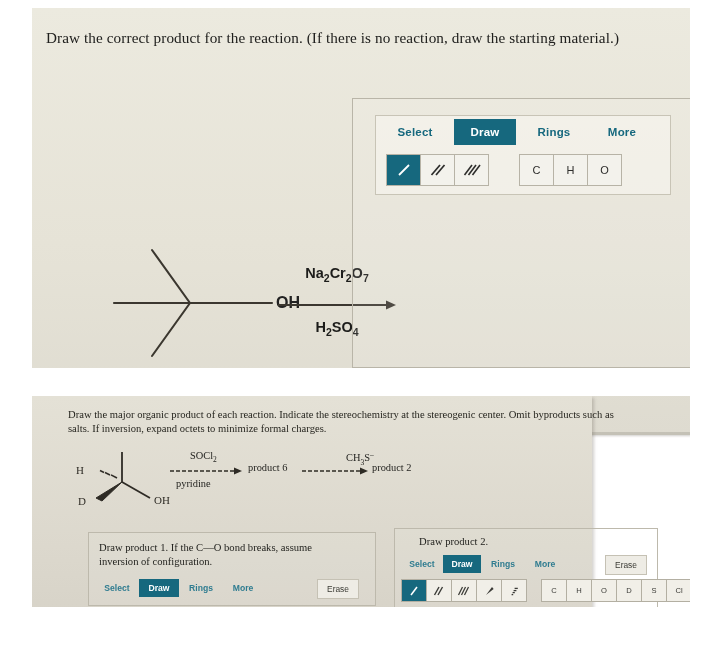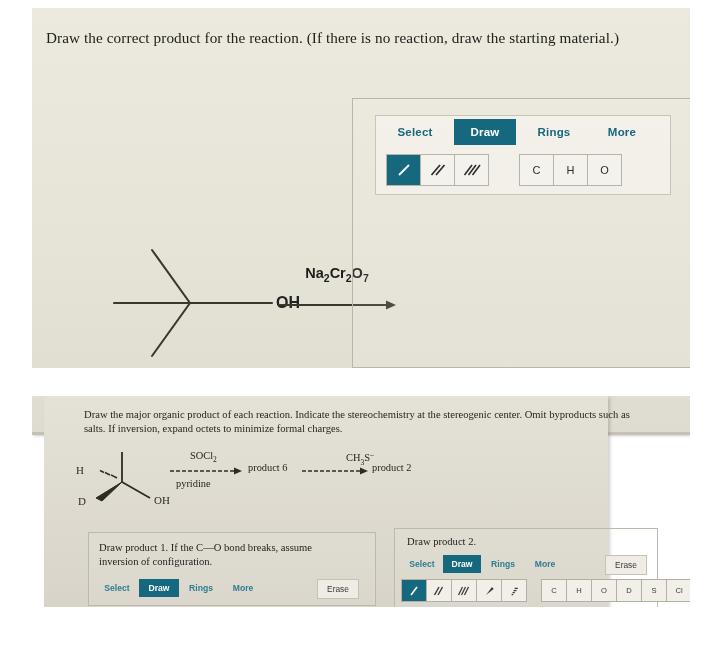--- a/index.html
+++ b/index.html
@@ -71,21 +71,21 @@
     width:33px;height:30px;border-right:1px solid #b7b3a6;
     display:flex;align-items:center;justify-content:center;
     font-family:"Liberation Sans", sans-serif;font-size:11px;color:#2d2d2b;
     background:#f3f2ec;
   }
   .bbtn:last-child{border-right:none;}
   .bbtn.active{background:#16687e;color:#fff;}
 
   
   #panel-bottom{
-    position:absolute;left:44px;top:396px;width:564px;height:250px;
+    position:absolute;left:28px;top:396px;width:564px;height:250px;
     background:#ddd9ce;
     background-image:linear-gradient(180deg,#e4e1d6 0%,#dcd8cd 60%,#d5d1c6 100%);
     box-shadow:2px 2px 3px rgba(120,115,105,.35);
   }
   .b-instr{
     position:absolute;left:40px;top:12px;width:580px;
     font-size:10.6px;line-height:1.35;color:#26251f;
   }
   
   #struct-bot{position:absolute;left:62px;top:452px;width:180px;height:62px;}
@@ -158,20 +158,23 @@
   </div>
 
   <div id="rxn-top">
     <div class="reagent" id="reagent-top">
       <span>Na</span><sub>2</sub><span>Cr</span><sub>2</sub><span>O</span><sub>7</sub>
     </div>
     <svg class="rxn-arrow" viewBox="0 0 118 12">
       <line x1="0" y1="6" x2="108" y2="6" stroke="#3b372f" stroke-width="2.2"></line>
       <polygon points="108,1.4 118,6 108,10.6" fill="#3b372f"></polygon>
     </svg>
+    <div class="reagent" id="reagent-bot">
+      <span>H</span><sub>2</sub><span>SO</span><sub>4</sub>
+    </div>
   </div>
 
   <div id="widget-top">
     <div id="toolbar-top">
 
       <div class="tabs">
         <div class="tab" style="left:8px;width:62px;">Select</div>
         <div class="tab active" style="left:78px;width:62px;">Draw</div>
         <div class="tab" style="left:150px;width:56px;">Rings</div>
         <div class="tab" style="left:218px;width:56px;">More</div>
@@ -265,21 +268,21 @@
   <div class="sub-tabs" style="left:8px;top:46px;width:260px;">
     <div class="stab" style="left:0;width:40px;">Select</div>
     <div class="stab active" style="left:42px;width:40px;">Draw</div>
     <div class="stab" style="left:86px;width:36px;">Rings</div>
     <div class="stab" style="left:128px;width:36px;">More</div>
   </div>
   <div class="erase-btn" style="left:228px;top:46px;">Erase</div>
 </div>
 
 <div class="subwidget" id="sub-right">
-  <div class="sub-label" style="left:12px;top:6px;">Draw product 2.</div>
+  <div class="sub-label" style="left:24px;top:6px;">Draw product 2.</div>
   <div class="sub-tabs" style="left:8px;top:26px;width:250px;">
     <div class="stab" style="left:0;width:38px;">Select</div>
     <div class="stab active" style="left:40px;width:38px;">Draw</div>
     <div class="stab" style="left:82px;width:36px;">Rings</div>
     <div class="stab" style="left:124px;width:36px;">More</div>
   </div>
   <div class="erase-btn" style="left:210px;top:26px;">Erase</div>
 
   <div class="sgrp" style="left:6px;top:50px;">
     <div class="sbtn active">

